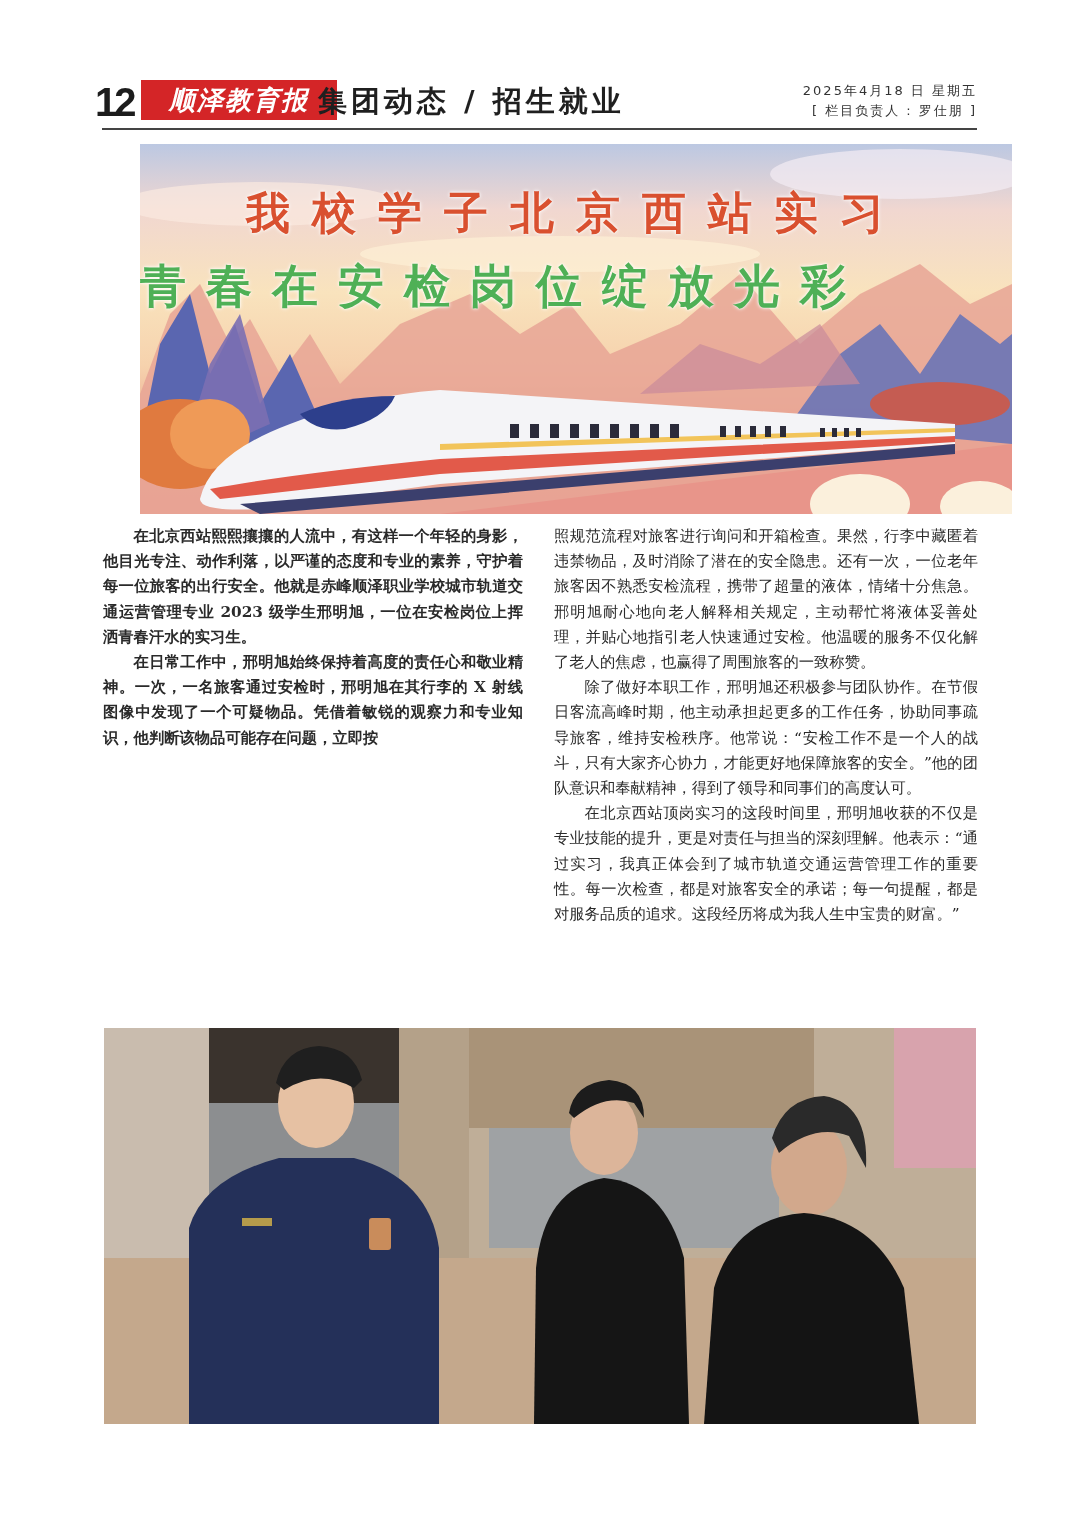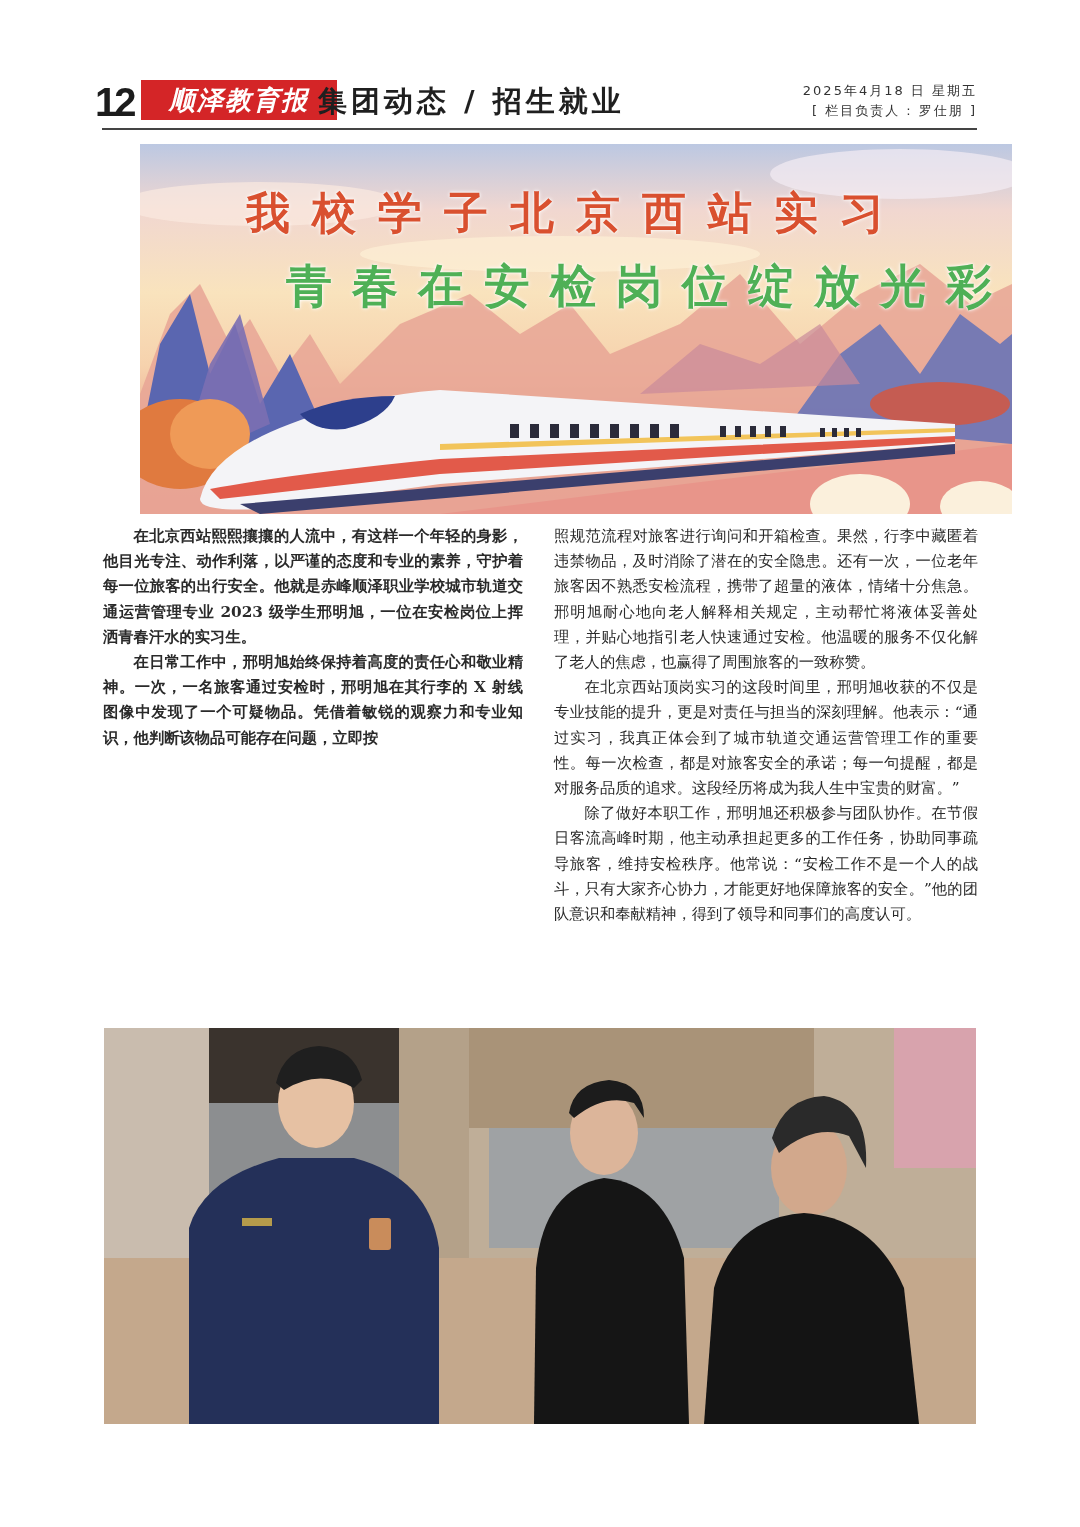--- a/index.html
+++ b/index.html
@@ -8,21 +8,21 @@
   .page-num { position:absolute; left:95px; top:80px; font-family:"Liberation Sans", sans-serif; font-weight:bold; font-size:40px; letter-spacing:-3px; color:#1c1c1c; line-height:44px; }
   .masthead { position:absolute; left:141px; top:80px; width:196px; height:40px; background:#d42527; color:#fff; font-family:"DejaVu Serif", serif; font-weight:bold; font-style:italic; font-size:26px; line-height:40px; text-align:center; letter-spacing:2px; }
   .section-title { position:absolute; left:318px; top:80px; font-size:29px; font-weight:bold; color:#1f1f1f; line-height:42px; letter-spacing:4px; }
   .date-line { position:absolute; right:103px; top:82px; font-size:13px; color:#333; letter-spacing:2px; text-align:left; line-height:18px; }
   .editor-line { position:absolute; right:103px; top:102px; font-size:13px; color:#333; letter-spacing:2px; text-align:right; line-height:18px; }
   .rule { position:absolute; left:102px; top:128px; width:875px; height:2px; background:#444; }
 
   .banner { position:absolute; left:104px; top:144px; width:872px; height:370px; overflow:hidden;
     background:linear-gradient(180deg,#bcc8e2 0%,#f1d7d0 18%,#f9e3bd 40%,#f6d2ad 60%,#e9a48f 80%,#e69b8e 100%);margin-left:36px; }
   .banner-title1 { position:absolute; left:0; width:100%; top:40px; text-align:center; font-family:"DejaVu Serif", serif; font-weight:bold; font-size:44px; letter-spacing:22px; color:#d9502f; text-shadow:0 0 4px #fff,0 0 2px #fff; }
-  .banner-title2 { position:absolute; left:0; width:100%; top:112px; text-align:right; font-family:"DejaVu Serif", serif; font-weight:bold; font-size:46px; letter-spacing:20px; color:#4fb056; text-shadow:0 0 4px #fff,0 0 2px #fff; }
+  .banner-title2 { position:absolute; left:0; width:100%; top:112px; text-align:left; font-family:"DejaVu Serif", serif; font-weight:bold; font-size:46px; letter-spacing:20px; color:#4fb056; text-shadow:0 0 4px #fff,0 0 2px #fff; }
   .banner svg { position:absolute; left:0; top:0; }
 
   .article { position:absolute; top:524px; font-family:"DejaVu Serif", serif; font-size:15.3px; line-height:25.2px; color:#2a2a2a; text-align:justify; }
   .col-left { left:103px; width:420px;font-weight:bold; }
   .col-right { left:554px; width:424px; }
   .article p { margin:0; text-indent:2em; }
   .article p.cont { text-indent:0; }
 
   .photo { position:absolute; left:104px; top:1028px; width:872px; height:396px; overflow:hidden; background:#b9a792; }
 </style>
@@ -88,22 +88,22 @@
   <div class="banner-title2">青春在安检岗位绽放光彩</div>
 </div>
 
 <div class="article col-left">
   <p>在北京西站熙熙攘攘的人流中，有这样一个年轻的身影，他目光专注、动作利落，以严谨的态度和专业的素养，守护着每一位旅客的出行安全。他就是赤峰顺泽职业学校城市轨道交通运营管理专业 2023 级学生邢明旭，一位在安检岗位上挥洒青春汗水的实习生。</p>
   <p>在日常工作中，邢明旭始终保持着高度的责任心和敬业精神。一次，一名旅客通过安检时，邢明旭在其行李的 X 射线图像中发现了一个可疑物品。凭借着敏锐的观察力和专业知识，他判断该物品可能存在问题，立即按</p>
 </div>
 
 <div class="article col-right">
   <p class="cont">照规范流程对旅客进行询问和开箱检查。果然，行李中藏匿着违禁物品，及时消除了潜在的安全隐患。还有一次，一位老年旅客因不熟悉安检流程，携带了超量的液体，情绪十分焦急。邢明旭耐心地向老人解释相关规定，主动帮忙将液体妥善处理，并贴心地指引老人快速通过安检。他温暖的服务不仅化解了老人的焦虑，也赢得了周围旅客的一致称赞。</p>
+  <p>除了做好本职工作，邢明旭还积极参与团队协作。在节假日客流高峰时期，他主动承担起更多的工作任务，协助同事疏导旅客，维持安检秩序。他常说：“安检工作不是一个人的战斗，只有大家齐心协力，才能更好地保障旅客的安全。”他的团队意识和奉献精神，得到了领导和同事们的高度认可。</p>
   <p>在北京西站顶岗实习的这段时间里，邢明旭收获的不仅是专业技能的提升，更是对责任与担当的深刻理解。他表示：“通过实习，我真正体会到了城市轨道交通运营管理工作的重要性。每一次检查，都是对旅客安全的承诺；每一句提醒，都是对服务品质的追求。这段经历将成为我人生中宝贵的财富。”</p>
-  <p>除了做好本职工作，邢明旭还积极参与团队协作。在节假日客流高峰时期，他主动承担起更多的工作任务，协助同事疏导旅客，维持安检秩序。他常说：“安检工作不是一个人的战斗，只有大家齐心协力，才能更好地保障旅客的安全。”他的团队意识和奉献精神，得到了领导和同事们的高度认可。</p>
 </div>
 
 <div class="photo">
   <svg width="872" height="396" viewBox="0 0 872 396">
     <rect x="0" y="0" width="872" height="396" fill="#bfae98"></rect>
     <rect x="0" y="0" width="105" height="396" fill="#c9bcae"></rect>
     <rect x="105" y="0" width="190" height="230" fill="#3a332d"></rect>
     <rect x="105" y="75" width="190" height="150" fill="#8c8e90"></rect>
     <rect x="295" y="0" width="70" height="230" fill="#b4a189"></rect>
     <rect x="365" y="0" width="345" height="100" fill="#a99378"></rect>

